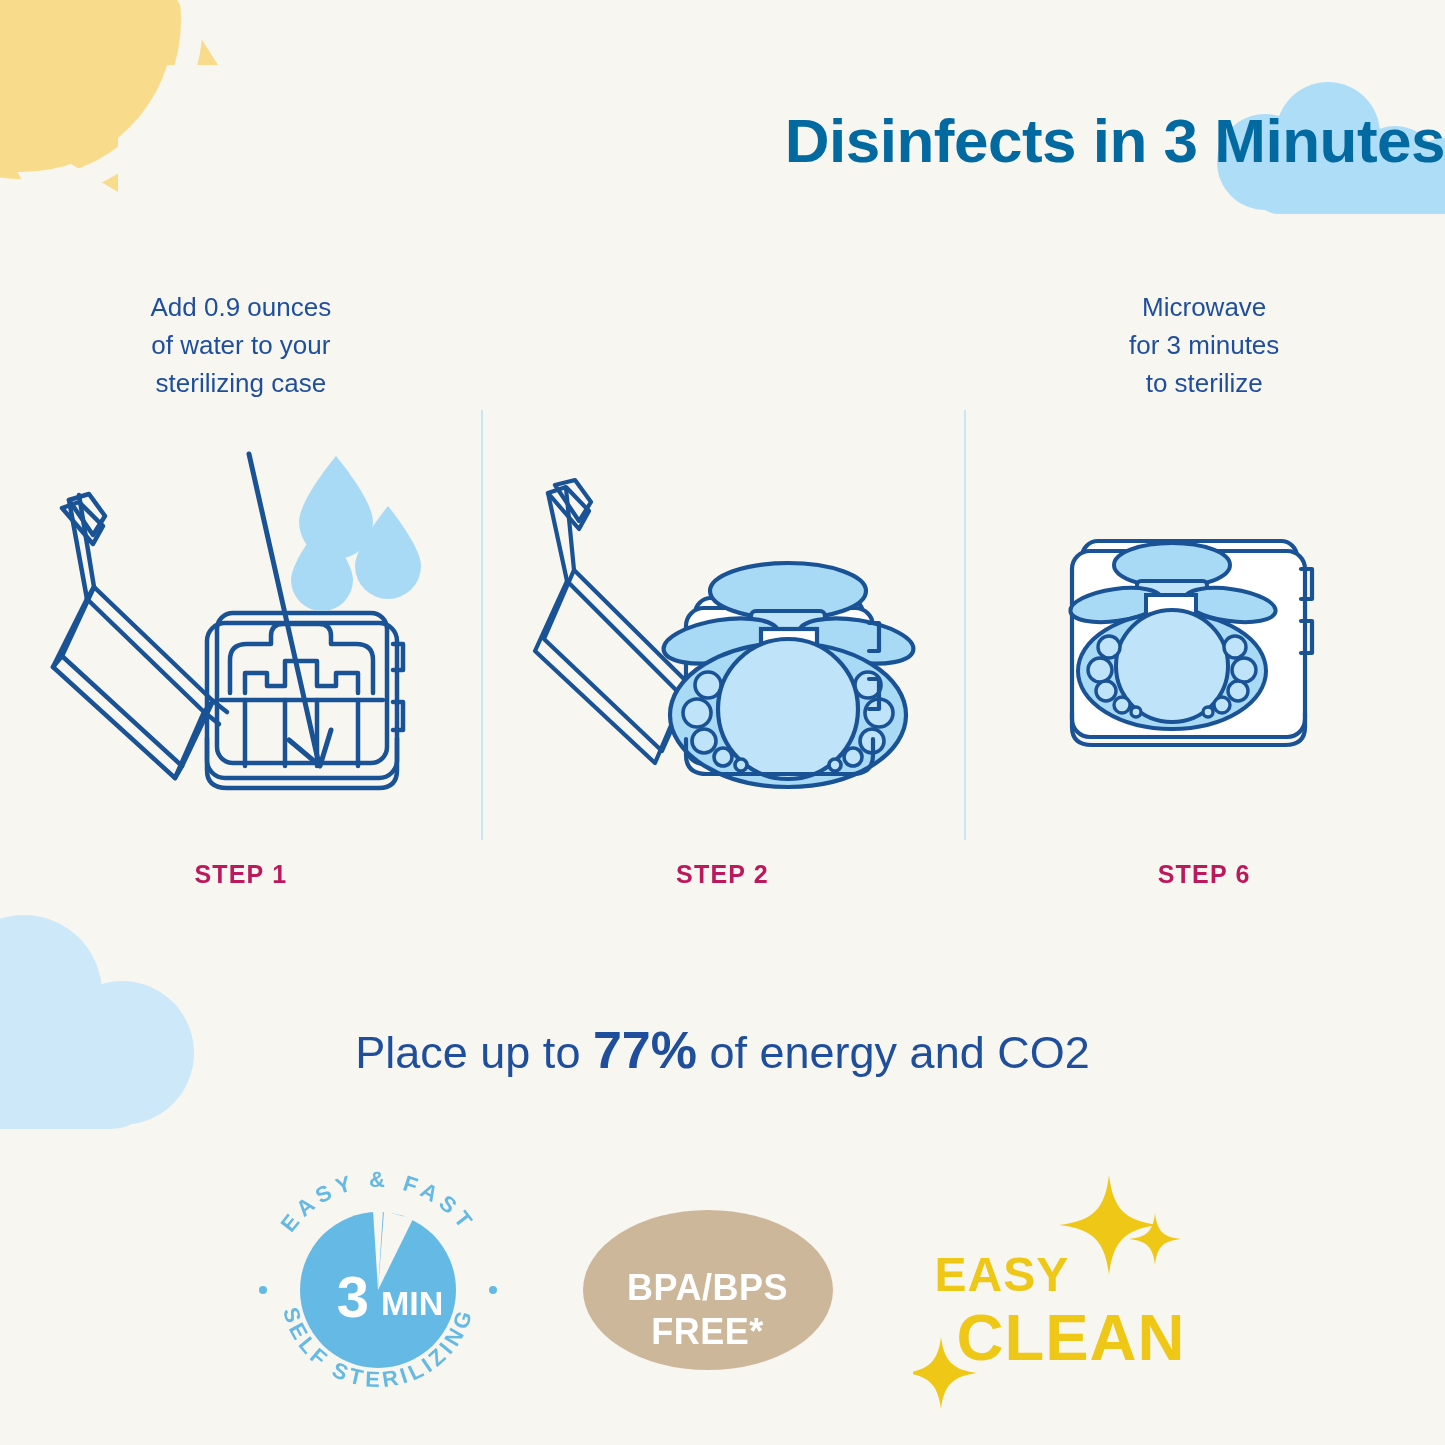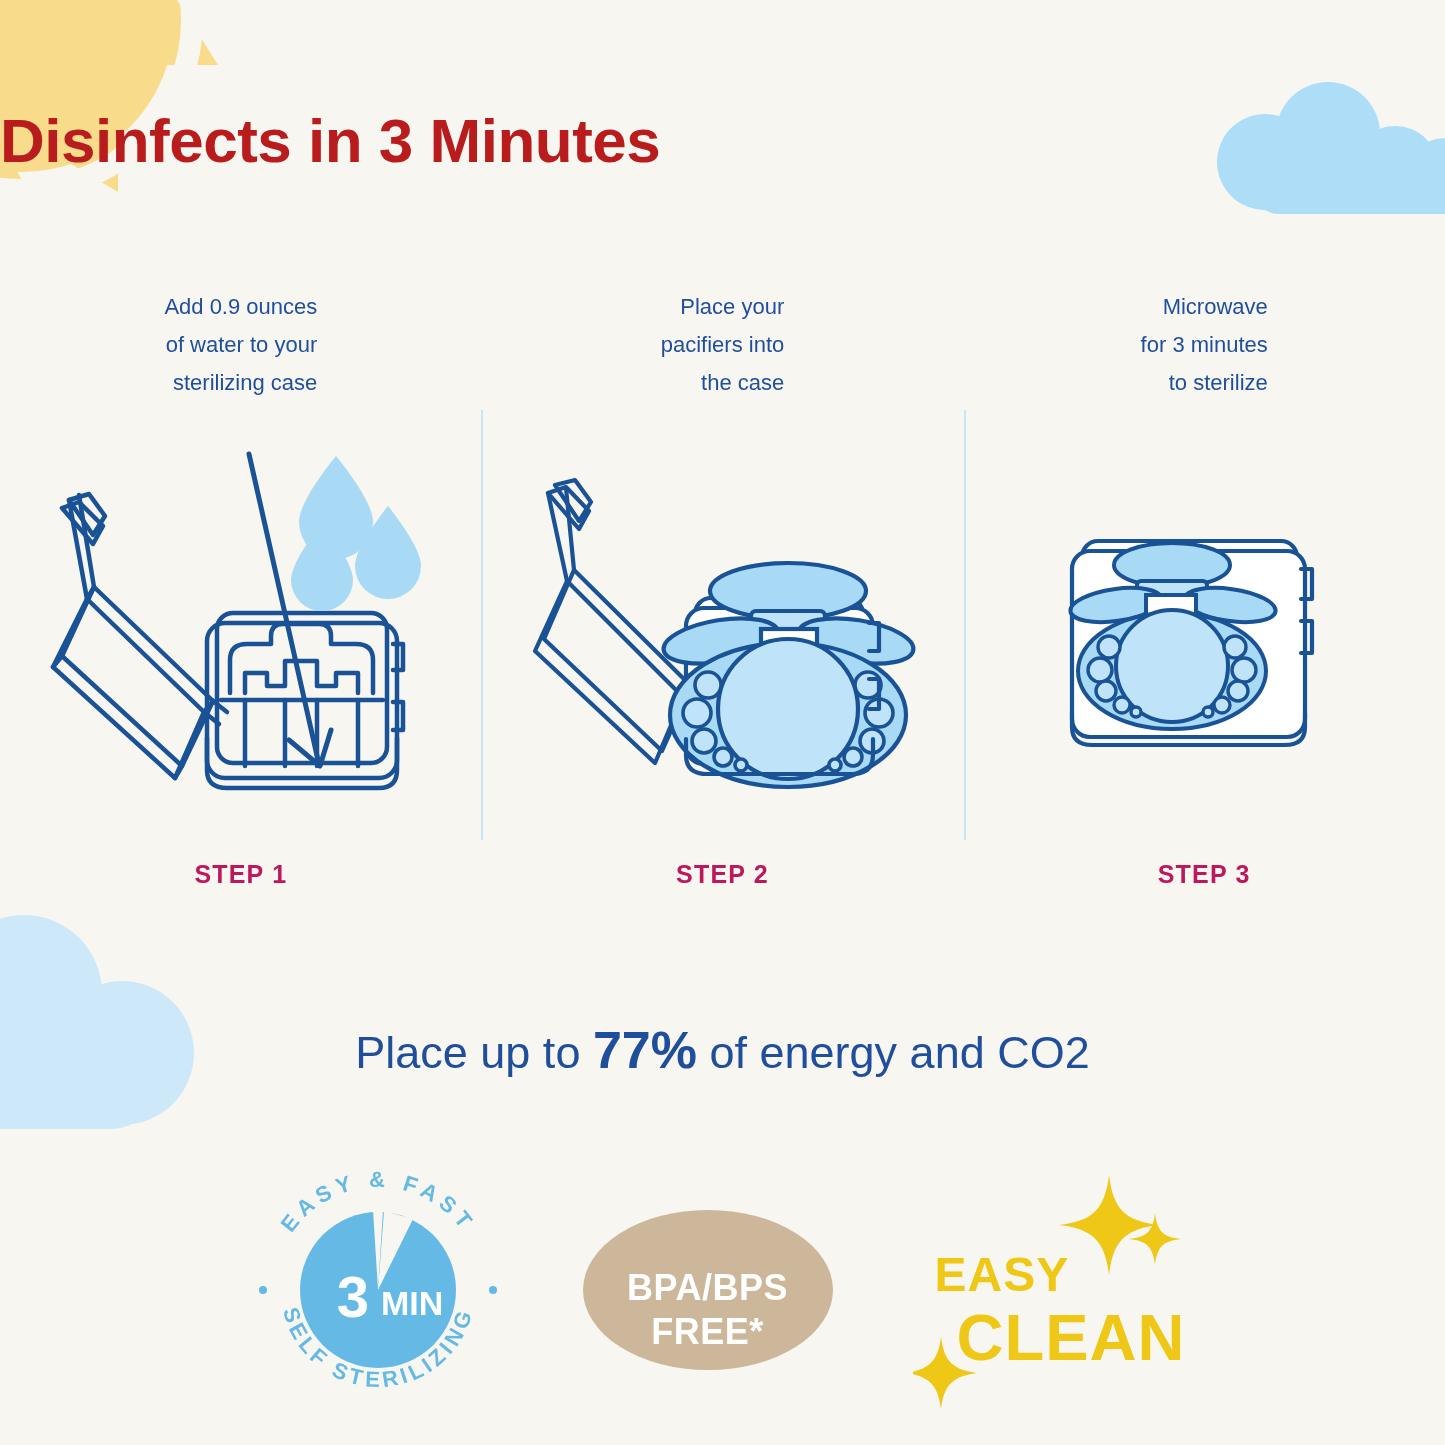--- a/index.html
+++ b/index.html
@@ -17,46 +17,46 @@
   .decor { position: absolute; pointer-events: none; }
 
   #sun-decoration { left: -118px; top: -120px; width: 420px; height: 420px; }
   #cloud-top-right { right: -18px; top: 82px; width: 250px; height: 132px; }
   #cloud-bottom-left { left: -66px; top: 915px; width: 300px; height: 215px; }
 
   
   #page-title {
     position: absolute;
     left: 0; right: 0; top: 105px;
-    text-align: left;
+    text-align: right;
     font-size: 62px;
     font-weight: bold;
     letter-spacing: -0.5px;
-    color: #b91c1c;
+    color: #0369a1;
   }
 
   
   #steps-row {
     position: absolute;
     left: 0; top: 288px;
     width: 1445px; height: 620px;
     display: flex;
   }
   .step-col {
     flex: 1 1 0;
     position: relative;
     display: flex;
     flex-direction: column;
     align-items: center;
   }
   .step-caption {
-    font-size: 22px;
+    font-size: 26px;
     line-height: 38px;
     color: #1F4E9C;
-    text-align: right;
+    text-align: center;
     white-space: pre-line;
     min-height: 120px;
   }
   .step-art {
     position: absolute;
     top: 150px;
     left: 0; right: 0;
     height: 400px;
     display: flex;
     align-items: center;
@@ -218,23 +218,20 @@
           <path d="M305 8 C305 8 342 52 342 74 A37 37 0 0 1 268 74 C268 52 305 8 305 8 Z"></path>
           <path d="M357 58 C357 58 390 98 390 118 A33 33 0 0 1 324 118 C324 98 357 58 357 58 Z"></path>
           <path d="M291 75 C291 75 322 113 322 132 A31 31 0 0 1 260 132 C260 113 291 75 291 75 Z"></path>
         </g>
       </svg>
     </div>
     <div class="step-label">STEP 1</div>
   </div>
 
   <div class="step-col">
-    <div class="step-caption">Place your
-pacifiers into
-the case</div>
     <div class="step-art">
       <svg width="400" height="350" viewBox="0 0 400 350">
         <g fill="none" stroke="#1A5296" stroke-width="4.2" stroke-linejoin="round" stroke-linecap="round">
           <path d="M44 118 L12 188 L132 300 L160 234 Z"></path>
           <path d="M51 107 L21 176 L139 288 L168 223 Z"></path>
           <path d="M25 30 L43 24 L66 48 L56 66 Z"></path>
           <path d="M32 22 L52 17 L68 39 L56 58 Z"></path>
           <path d="M44 118 L25 30 M51 107 L43 25"></path>
           <path d="M160 234 L176 246 M168 223 L183 235"></path>
         </g>
@@ -307,21 +304,21 @@
             <circle cx="154" cy="199" r="5"></circle>
           </g>
         </g>
         <g fill="none" stroke="#1A5296" stroke-width="4.2" stroke-linejoin="round" stroke-linecap="round">
           <path d="M18 200 L18 214 Q18 232 38 232 L231 232 Q251 232 251 214 L251 200"></path>
           <path d="M247 56 L258 56 L258 86 L247 86"></path>
           <path d="M247 108 L258 108 L258 140 L247 140"></path>
         </g>
       </svg>
     </div>
-    <div class="step-label">STEP 3</div>
+    <div class="step-label">STEP 6</div>
   </div>
 </div>
 
 <div id="savings-line">
   <span>Place up to </span><span class="pct">77%</span><span> of energy and CO2</span>
 </div>
 
 <div id="badges-row">
 
   <div class="badge" id="badge-3min">

